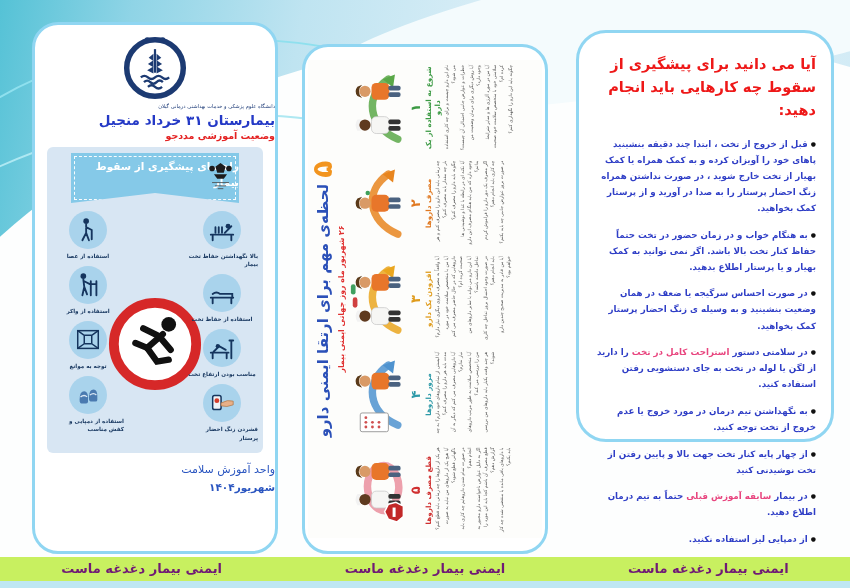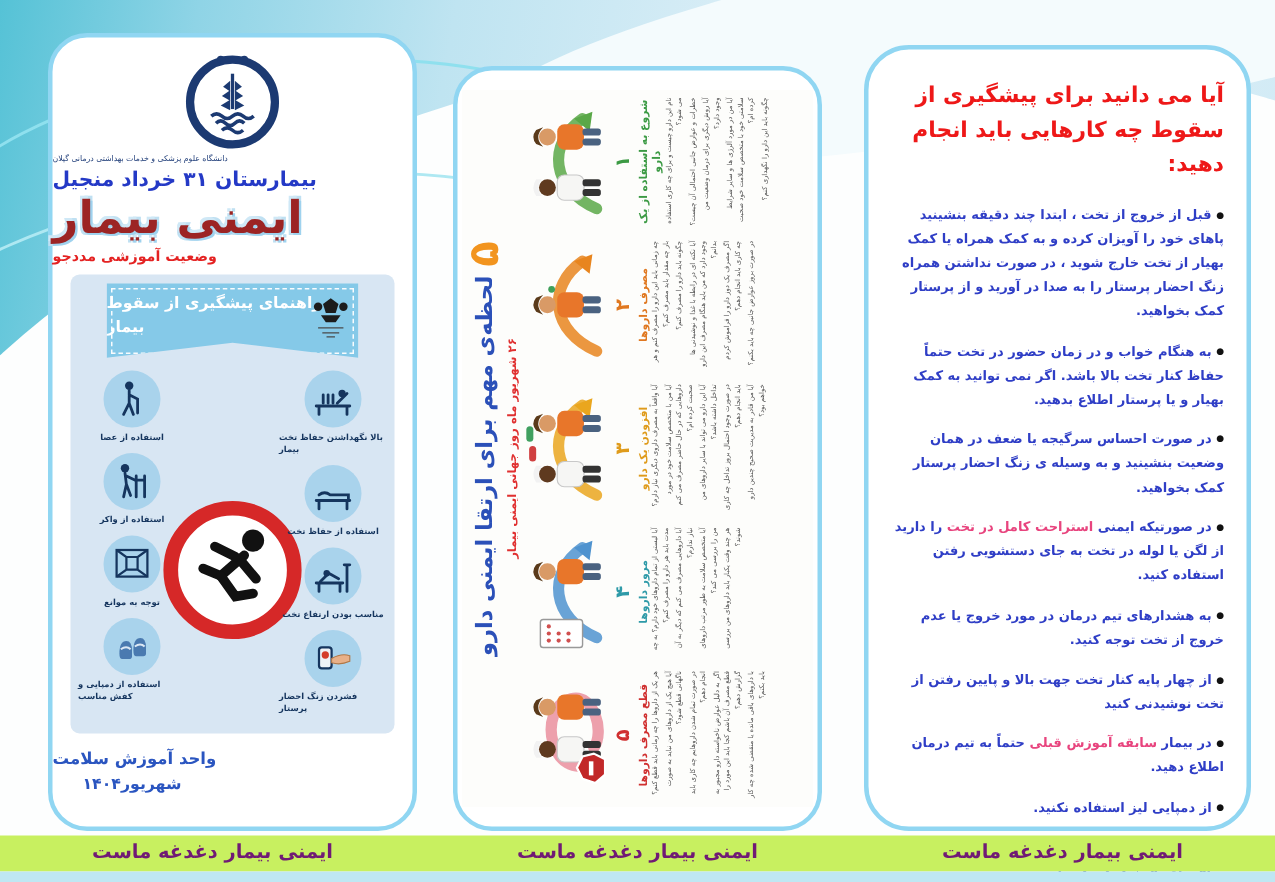--- a/index.html
+++ b/index.html
@@ -7,23 +7,23 @@
         font-family:"DejaVu Sans",sans-serif;
         background:linear-gradient(100deg,#55c2d6 0%,#8fd4e6 14%,#bfe4f1 32%,#e0f0f8 58%,#cfeaf5 100%);}
   
   .sw-white{position:absolute;top:28px;left:-200px;width:1560px;height:1260px;border-radius:50%;background:#fdfefe;z-index:1;}
   .sw-band{position:absolute;top:-46px;right:-220px;width:760px;height:130px;background:#f4fbfd;border-radius:50%;transform:rotate(-10deg);z-index:1;}
   .curve1{position:absolute;top:40px;left:-80px;width:560px;height:280px;border:2px solid #8fe0ee;border-color:#8fe0ee transparent transparent transparent;border-radius:50%;transform:rotate(-5deg);z-index:2;}
   .curve2{position:absolute;top:120px;left:-140px;width:620px;height:300px;border:2px solid #aee8f2;border-color:#aee8f2 transparent transparent transparent;border-radius:50%;transform:rotate(-9deg);z-index:1;}
   .bstrip{position:absolute;left:0;right:0;top:581px;height:7px;background:#bfe7f3;z-index:4;}
 
   .panel{position:absolute;background:#fff;border:3px solid #90d6f2;border-radius:26px;z-index:3;box-sizing:border-box;direction:rtl;}
-  .panel.left{left:32px;top:22px;width:246px;height:532px;text-align:left;padding-top:8px;}
+  .panel.left{left:32px;top:22px;width:246px;height:532px;text-align:right;padding-top:8px;}
   .panel.mid{left:302px;top:44px;width:246px;height:510px;}
-  .panel.right{left:576px;top:30px;width:258px;height:524px;padding:20px 15px 10px 15px;border-radius:30px;}
+  .panel.right{left:576px;top:30px;width:258px;height:412px;padding:20px 15px 10px 15px;border-radius:30px;}
 
   
   .logo-svg{width:66px;height:66px;margin:2px auto 0;display:block;}
   .univ{font-size:5.2px;color:#25427c;letter-spacing:.2px;margin-top:2px;}
   .hosp{font-size:13.5px;font-weight:bold;color:#2439c6;margin-top:3px;}
   .cover-title{font-size:30px;font-weight:bold;color:#9c2424;margin-top:1px;line-height:1.15;
                text-shadow:1.5px 1.5px 0 #9fd2ee,-1.5px -1.5px 0 #cfe8f6,1.5px -1.5px 0 #bfe0f2,-1.5px 1.5px 0 #bfe0f2;}
   .cover-sub{font-size:9.5px;font-weight:bold;color:#e42222;margin-top:2px;}
   .poster{position:relative;margin:6px 12px 0;height:306px;background:#d8e6f3;border-radius:6px;overflow:hidden;}
   .banner{position:relative;width:168px;height:50px;margin:6px auto 0;background:#85c9e8;
@@ -31,21 +31,21 @@
           font-size:10.5px;line-height:1.55;padding-top:5px;box-sizing:border-box;}
   .banner::after{content:"";position:absolute;inset:3px;border:1.3px dashed rgba(255,255,255,.95);pointer-events:none;}
   .ministry{position:absolute;right:6px;top:8px;width:25px;height:30px;z-index:3;}
   .fp-col{position:absolute;top:64px;width:72px;display:flex;flex-direction:column;gap:6px;z-index:2;}
   .colL{left:5px;} .colR{right:5px;}
   .fp-item{display:flex;flex-direction:column;align-items:center;}
   .fp-circle{width:38px;height:38px;border-radius:50%;background:#a9d3ec;display:flex;align-items:center;justify-content:center;flex:none;}
   .fp-circle svg{width:28px;height:28px;}
   .fp-label{font-size:5.6px;font-weight:bold;color:#15355e;margin-top:3px;line-height:1.45;}
   .nofall{position:absolute;left:50%;top:148px;transform:translateX(-50%);width:98px;height:98px;z-index:1;}
-  .lfoot1{font-size:11px;font-weight:bold;color:#2a55c0;margin-top:10px;}
+  .lfoot1{font-size:11px;font-weight:normal;color:#2a55c0;margin-top:10px;}
   .lfoot2{font-size:10.5px;font-weight:bold;color:#2a55c0;margin-top:5px;padding-left:20px;}
 
   
   .m-rot{position:absolute;left:50%;top:50%;width:478px;height:234px;transform:translate(-50%,-50%) rotate(-90deg);direction:rtl;background:#fdfdfb;}
   .m-title-row{display:flex;justify-content:center;align-items:center;gap:6px;padding-top:2px;direction:rtl;}
   .heart5{color:#f2941e;font-size:28px;font-weight:bold;line-height:.9;}
   .m-title{color:#2b50b8;font-weight:bold;font-size:15px;}
   .m-date{color:#e03030;font-size:7.8px;font-weight:bold;text-align:center;margin-top:2px;}
   .m-secs{display:flex;direction:rtl;margin-top:3px;}
   .m-sec{flex:1;padding:0 2px;min-width:0;}
@@ -90,21 +90,20 @@
           <path d="M44 40 l8 5 -8 4 z"></path>
       </g>
       <g stroke="#1c3a72" stroke-width="3" fill="none">
         <path d="M24 54 q4.5 -4 9 0 q4.5 4 9 0 q4.5 -4 9 0 q4.5 4 9 0"></path>
         <path d="M28 60 q4 -4 8 0 q4 4 8 0 q4 -4 8 0"></path>
         <path d="M33 66 q4.5 -4 9 0 q4.5 4 9 0"></path>
       </g>
     </svg>
     <div class="univ">دانشگاه علوم پزشکی و خدمات بهداشتی درمانی گیلان</div>
     <div class="hosp">بیمارستان ۳۱ خرداد منجیل</div>
-    <div class="cover-title">ایمنی بیمار</div>
     <div class="cover-sub">وضعیت آموزشی مددجو</div>
 
     <div class="poster">
       <div class="banner">
         <span>راهنمای پیشگیری از سقوط بیمار</span>
         <svg class="ministry" viewBox="0 0 26 32">
           <g fill="#1c1c1c">
             <circle cx="4" cy="8" r="3"></circle>
               <circle cx="22" cy="8" r="3"></circle>
             <path d="M13 2 l5.5 4 -2 6.5 -7 0 -2 -6.5 z"></path>
@@ -387,24 +386,24 @@
         <div class="bullet">
        <span class="bdot">●</span><span>قبل از خروج از تخت ، ابتدا چند دقیقه بنشینید پاهای خود را آویزان کرده و به کمک همراه یا کمک بهیار از تخت خارج شوید ، در صورت نداشتن همراه زنگ احضار پرستار را به صدا در آورید و از پرستار کمک بخواهید.</span>
      </div>
         <div class="bullet">
        <span class="bdot">●</span><span>به هنگام خواب و در زمان حضور در تخت حتماً حفاظ کنار تخت بالا باشد. اگر نمی توانید به کمک بهیار و یا پرستار اطلاع بدهید.</span>
      </div>
         <div class="bullet">
        <span class="bdot">●</span><span>در صورت احساس سرگیجه یا ضعف در همان وضعیت بنشینید و به وسیله ی زنگ احضار پرستار کمک بخواهید.</span>
      </div>
         <div class="bullet">
-       <span class="bdot">●</span><span>در صورتیکه ایمنی </span><span class="hl">استراحت کامل در تخت</span><span> را دارید از لگن یا لوله در تخت به جای دستشویی رفتن استفاده کنید.</span>
-     </div>
-        <div class="bullet">
-       <span class="bdot">●</span><span>به هشدارهای تیم درمان در مورد خروج یا عدم خروج از تخت توجه کنید.</span>
+       <span class="bdot">●</span><span>در سلامتی دستور </span><span class="hl">استراحت کامل در تخت</span><span> را دارید از لگن یا لوله در تخت به جای دستشویی رفتن استفاده کنید.</span>
+     </div>
+        <div class="bullet">
+       <span class="bdot">●</span><span>به نگهداشتن تیم درمان در مورد خروج یا عدم خروج از تخت توجه کنید.</span>
      </div>
         <div class="bullet">
        <span class="bdot">●</span><span>از چهار پایه کنار تخت جهت بالا و پایین رفتن از تخت نوشیدنی کنید</span>
      </div>
         <div class="bullet">
        <span class="bdot">●</span><span>در بیمار </span><span class="hl">سابقه آموزش قبلی</span><span> حتماً به تیم درمان اطلاع دهید.</span>
      </div>
         <div class="bullet">
        <span class="bdot">●</span><span>از دمپایی لیز استفاده نکنید.</span>
      </div>

